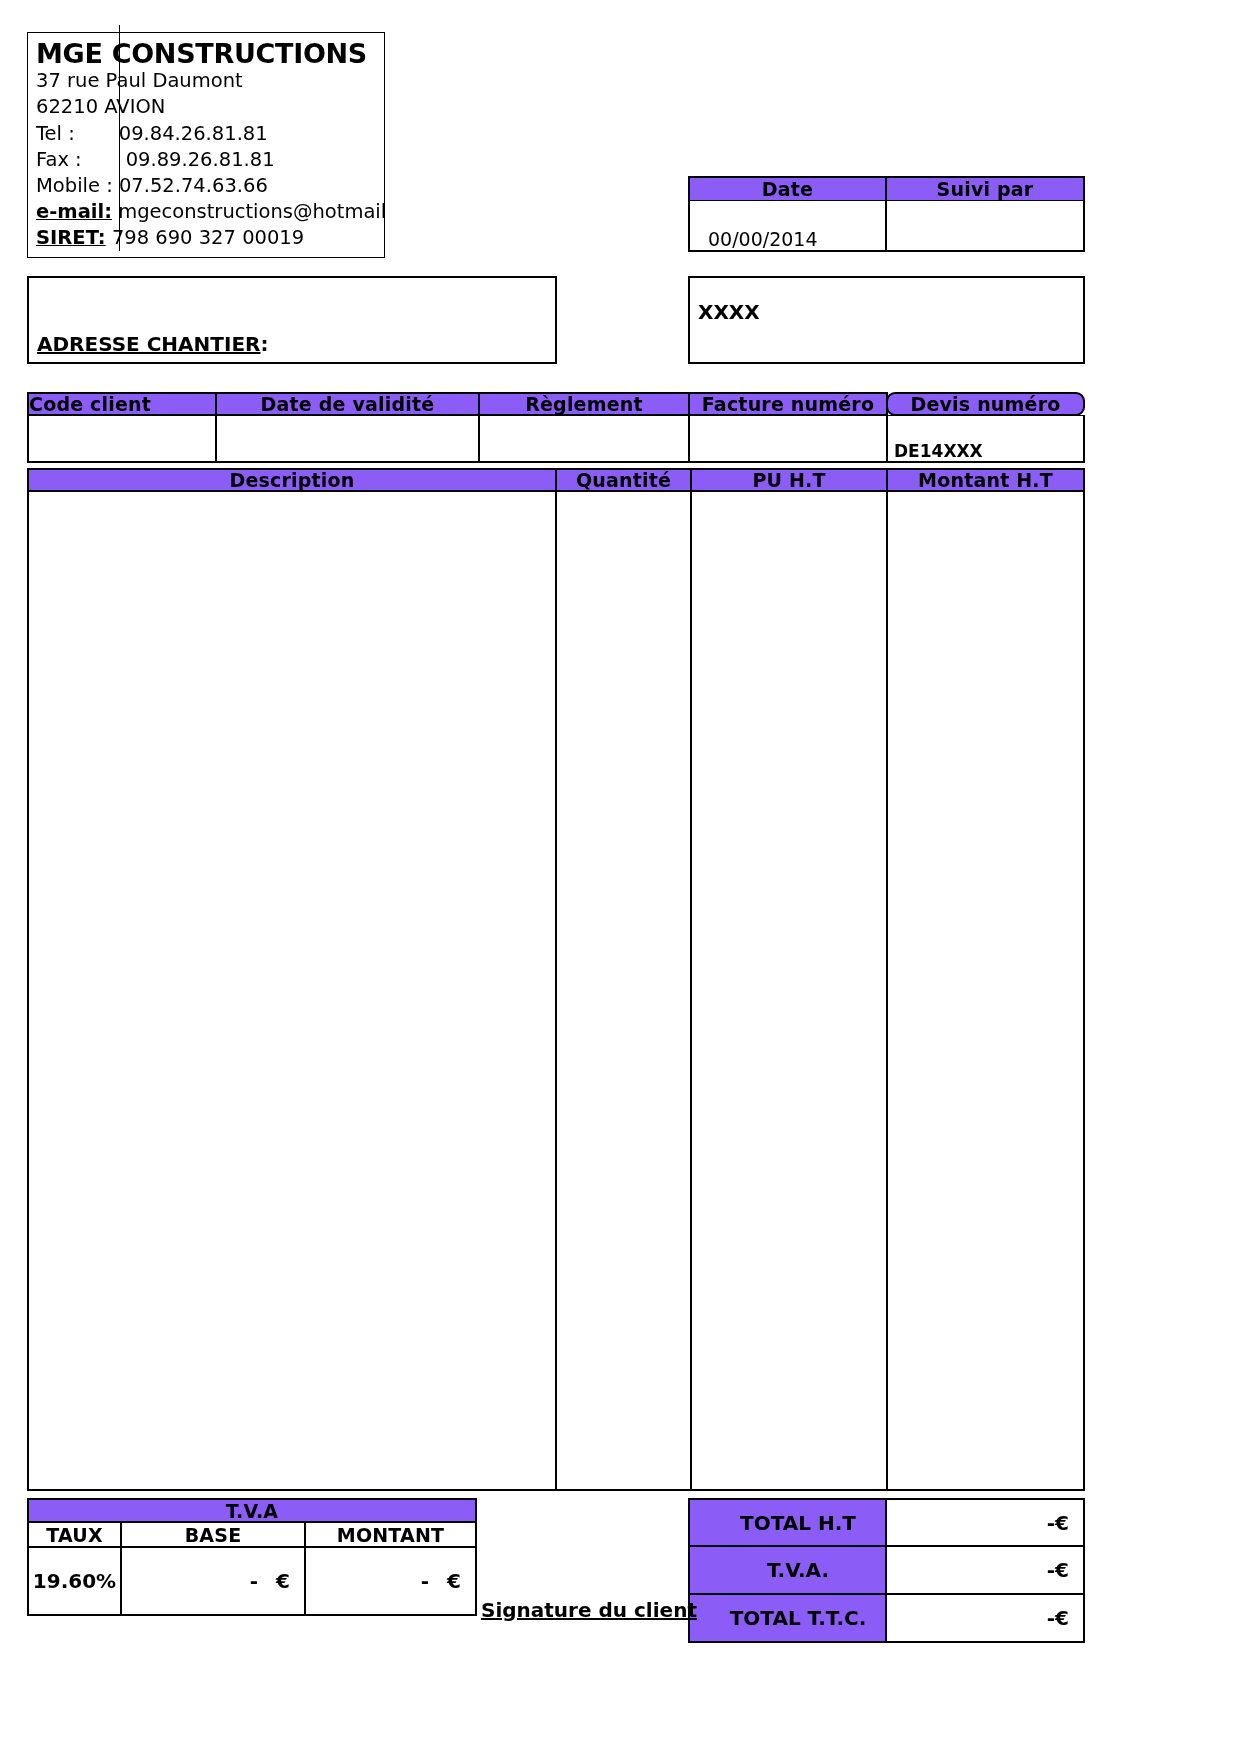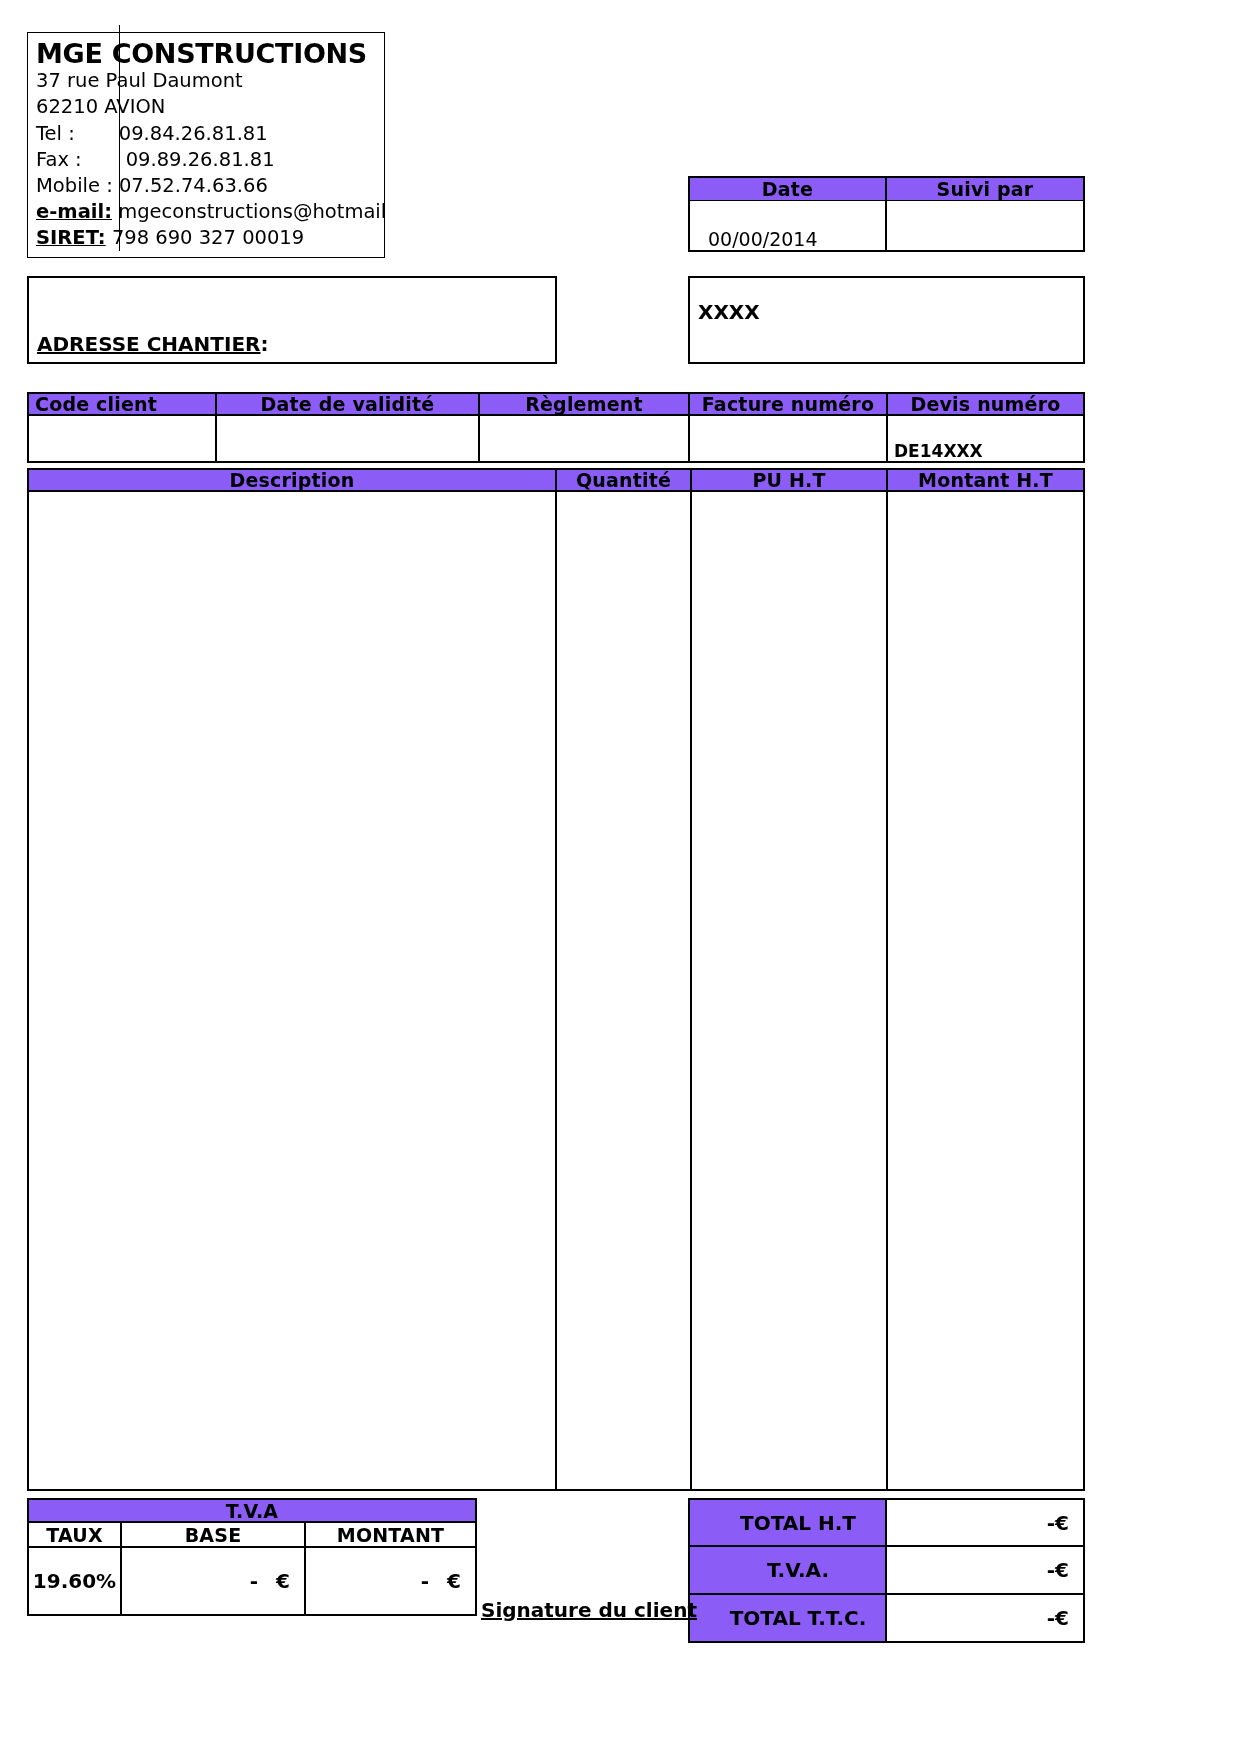--- a/index.html
+++ b/index.html
@@ -104,29 +104,29 @@
   }
 
   
   .info-hdr { top: 392px; height: 24px; border: 2px solid #000; }
   .info-val { top: 415px; height: 48px; border: 2px solid #000; border-top-width: 1px; }
 
   #info-hdr-code   { left: 27px;  width: 190px; }
   #info-hdr-valid  { left: 215px; width: 265px; }
   #info-hdr-regl   { left: 478px; width: 212px; }
   #info-hdr-fact   { left: 688px; width: 200px; }
-  #info-hdr-devis  { left: 886px; width: 199px; }
+  #info-hdr-devis  { left: 886px; width: 199px; border-radius: 9px; }
 
   #info-val-code   { left: 27px;  width: 190px; }
   #info-val-valid  { left: 215px; width: 265px; }
   #info-val-regl   { left: 478px; width: 212px; }
   #info-val-fact   { left: 688px; width: 200px; }
   #info-val-devis  { left: 886px; width: 199px; }
 
-  #info-hdr-code .hdr-cell { justify-content: flex-start; padding-left: 6px; }
+  #info-hdr-code .hdr-cell { justify-content: flex-start; }
   #info-val-devis .cell-txt { height: 100%; align-items: flex-end; padding-bottom: 5px; font-weight: bold; font-size: 17px; }
 
   
   .li-hdr { top: 468px; height: 24px; border: 2px solid #000; }
   #li-hdr-desc  { left: 27px;  width: 530px; }
   #li-hdr-qte   { left: 555px; width: 137px; }
   #li-hdr-pu    { left: 690px; width: 198px; }
   #li-hdr-mt    { left: 886px; width: 199px; }
 
   .li-body { top: 491px; height: 1000px; border: 2px solid #000; border-top-width: 1px; }

